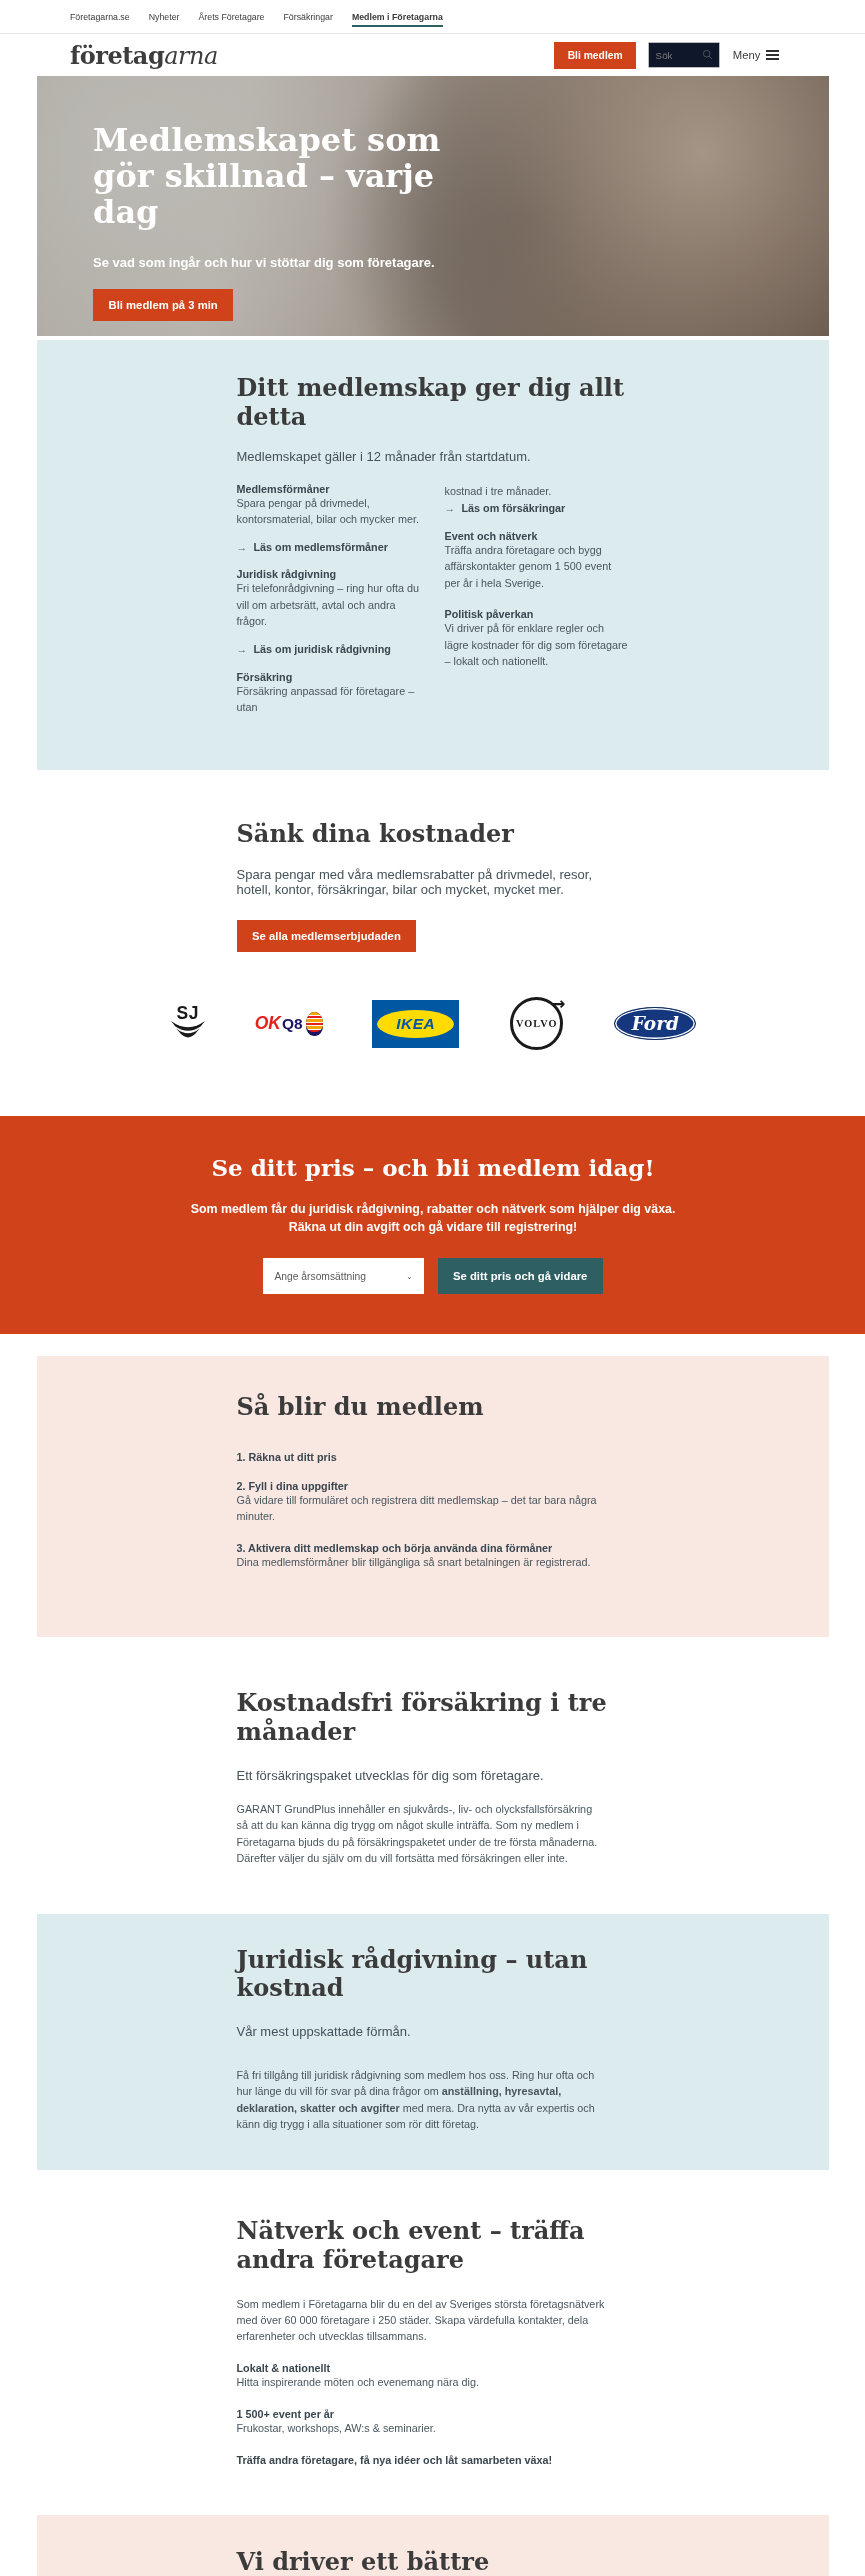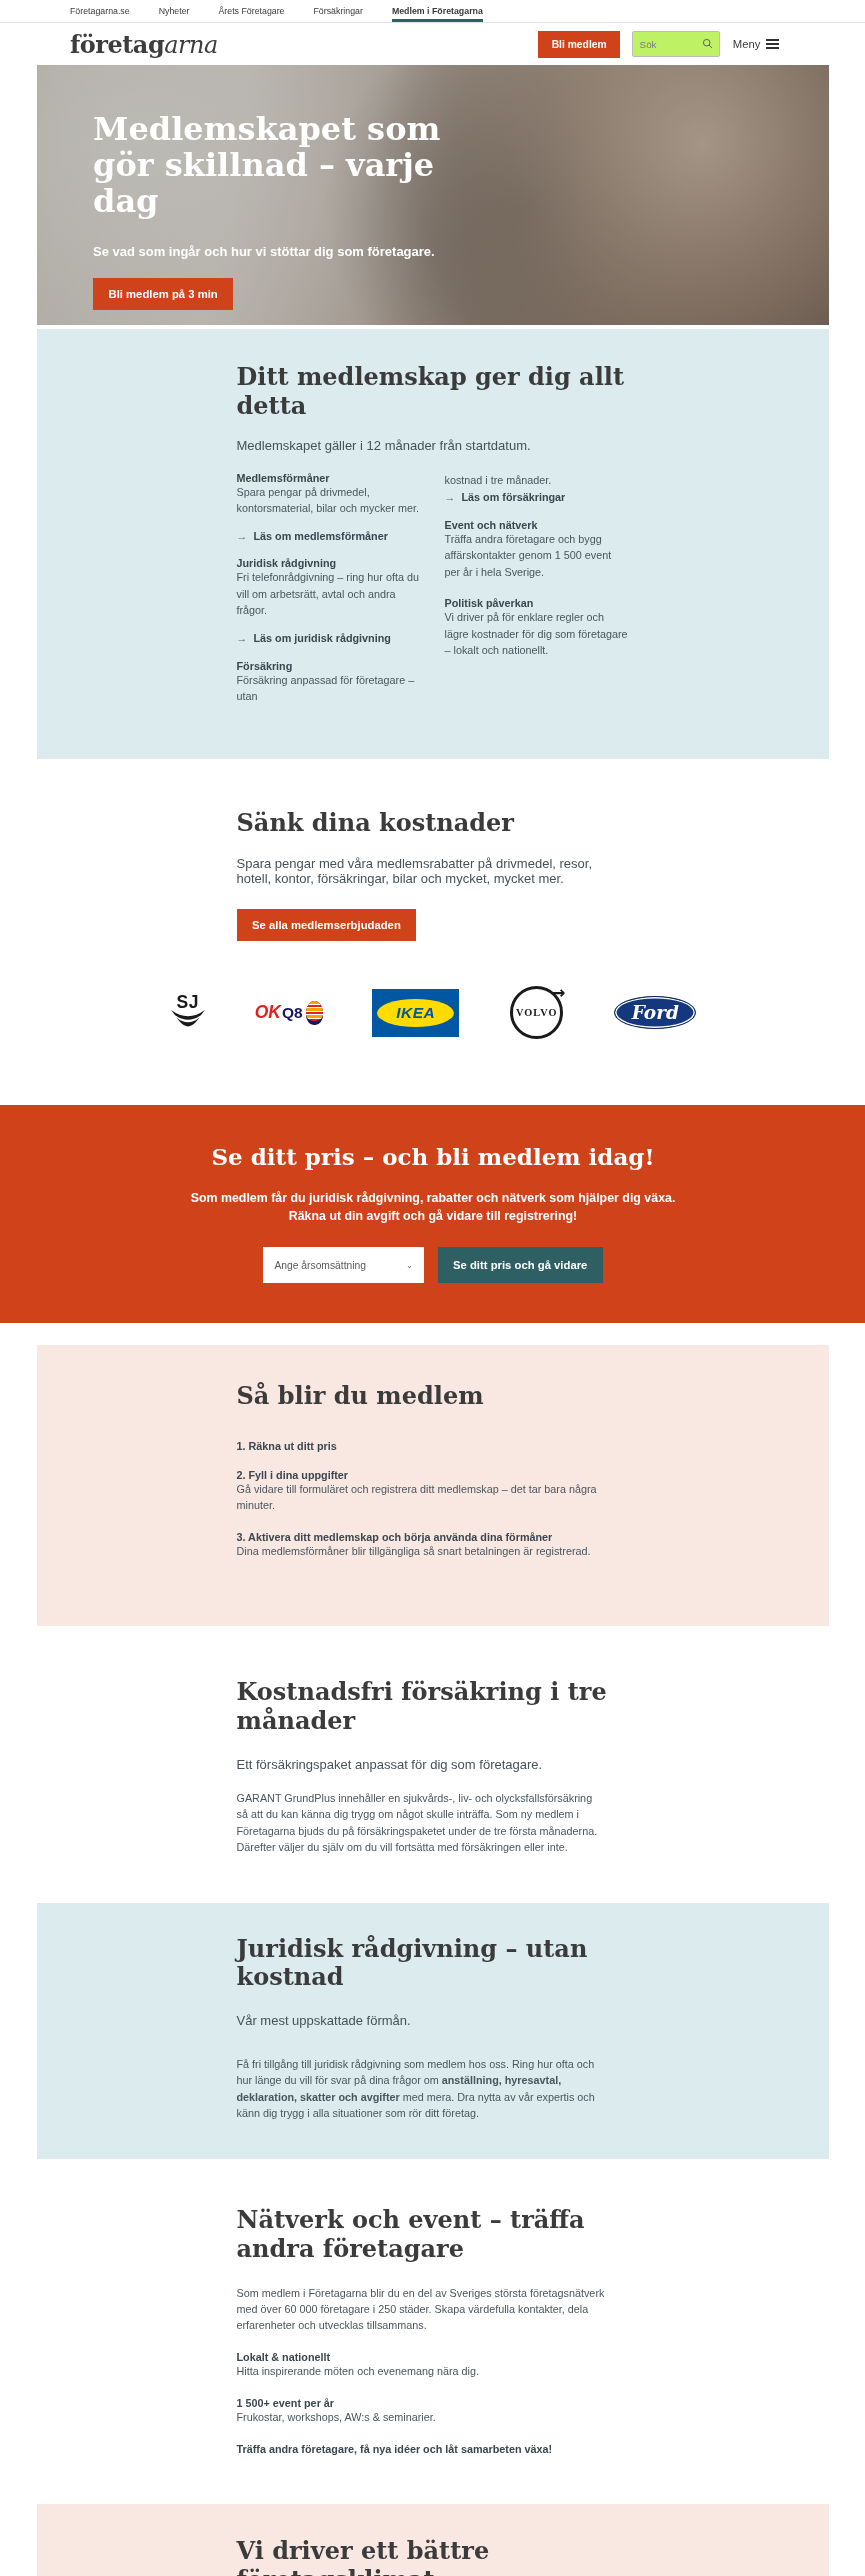--- a/index.html
+++ b/index.html
@@ -3,32 +3,32 @@
 <meta charset="utf-8">
 <style>
   :root{
     --orange:#d0431a; --teal:#2e5f63; --lightblue:#dcebee; --pink:#f9e7e2;
     --dark:#3b3b3b; --body:#4a5258; --line:#e4e4e4;
   }
   *{box-sizing:border-box;margin:0;padding:0;}
   body{width:866px;margin:0 auto;background:#fff;font-family:"Liberation Sans","DejaVu Sans",sans-serif;color:var(--body);}
   .slab{font-family:"DejaVu Serif","Liberation Serif",serif;font-weight:bold;color:var(--dark);}
   
-  .topbar{height:23px;display:flex;align-items:center;gap:29px;padding:0 0 0 70px;border-bottom:0.5px solid var(--line);}
+  .topbar{height:34px;display:flex;align-items:center;gap:19px;padding:0 0 0 70px;border-bottom:0.5px solid var(--line);}
   .topbar a{font-size:8.8px;color:var(--dark);text-decoration:none;position:relative;padding:5.7px 0;}
   .topbar a.active{font-weight:bold;}
   .topbar a.active::after{content:"";position:absolute;left:0;right:0;bottom:0;height:2.6px;background:var(--teal);}
   .mainbar{height:42px;display:flex;align-items:center;justify-content:space-between;padding:0 87px 0 70px;}
   .logo{font-size:24px;color:#3d3d3d;letter-spacing:-0.5px;}
   .logo .p1{font-family:"DejaVu Serif","Liberation Serif",serif;font-weight:bold;font-style:normal;}
   .logo .p2{font-family:"DejaVu Serif","Liberation Serif",serif;font-style:italic;font-weight:normal;}
   .actions{display:flex;align-items:center;gap:12.4px;}
   .btn{display:inline-flex;align-items:center;justify-content:center;background:var(--orange);color:#fff;font-weight:bold;border:none;cursor:pointer;font-family:inherit;}
   .btn-join{height:27px;padding:0 13.4px;font-size:10.3px;}
-  .search{width:88px;height:26px;border:0.5px solid #bdbdbd;border-radius:1.5px;display:flex;align-items:center;justify-content:space-between;padding:0 6.2px;color:#7a7a7a;font-size:9.8px;background:#bef264;}
+  .search{width:72px;height:26px;border:0.5px solid #bdbdbd;border-radius:1.5px;display:flex;align-items:center;justify-content:space-between;padding:0 6.2px;color:#7a7a7a;font-size:9.8px;background:#0f172a;}
   .menu{display:flex;align-items:center;gap:5.2px;font-size:11.3px;color:var(--dark);cursor:pointer;}
   .hamb{display:inline-block;width:13.4px;}
   .hamb span{display:block;height:1.5px;background:#2f2f2f;margin:2.6px 0;}
   
   .hero{position:relative;margin:0 37px;height:260px;overflow:hidden;
     background:
       radial-gradient(circle at 84% 30%, rgba(244,226,205,.65), transparent 42%),
       radial-gradient(circle at 93% 65%, rgba(116,92,76,.85), transparent 55%),
       radial-gradient(circle at 62% 55%, rgba(60,55,52,.5), transparent 40%),
       radial-gradient(circle at 12% 30%, rgba(235,235,230,.8), transparent 45%),
@@ -260,21 +260,21 @@
     <div class="step">
       <div class="b-title">3. Aktivera ditt medlemskap och börja använda dina förmåner</div>
       <div class="body">Dina medlemsförmåner blir tillgängliga så snart betalningen är registrerad.</div>
     </div>
   </div>
 </section>
 
 <section class="insurance">
   <div class="inner">
     <h2 class="sec slab">Kostnadsfri försäkring i tre månader</h2>
-    <p class="lead">Ett försäkringspaket anpassat för dig som företagare.</p>
+    <p class="lead">Ett försäkringspaket utvecklas för dig som företagare.</p>
     <p class="body">GARANT GrundPlus innehåller en sjukvårds-, liv- och olycksfallsförsäkring så att du kan känna dig trygg om något skulle inträffa. Som ny medlem i Företagarna bjuds du på försäkringspaketet under de tre första månaderna. Därefter väljer du själv om du vill fortsätta med försäkringen eller inte.</p>
   </div>
 </section>
 
 <section class="legal card">
   <div class="inner">
     <h2 class="sec slab">Juridisk rådgivning – utan kostnad</h2>
     <p class="lead">Vår mest uppskattade förmån.</p>
     <div class="body"><span>Få fri tillgång till juridisk rådgivning som medlem hos oss. Ring hur ofta och hur länge du vill för svar på dina frågor om </span><b>anställning, hyresavtal, deklaration, skatter och avgifter</b><span> med mera. Dra nytta av vår expertis och känn dig trygg i alla situationer som rör ditt företag.</span></div>
   </div>

